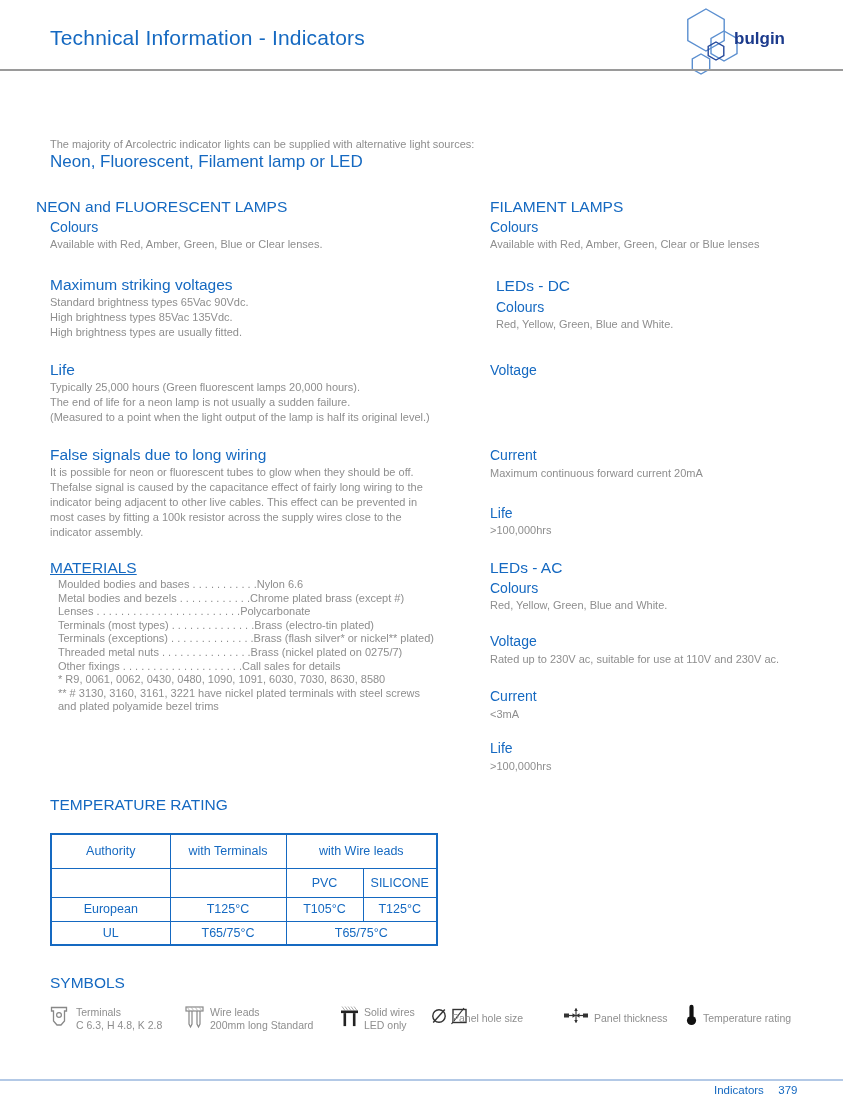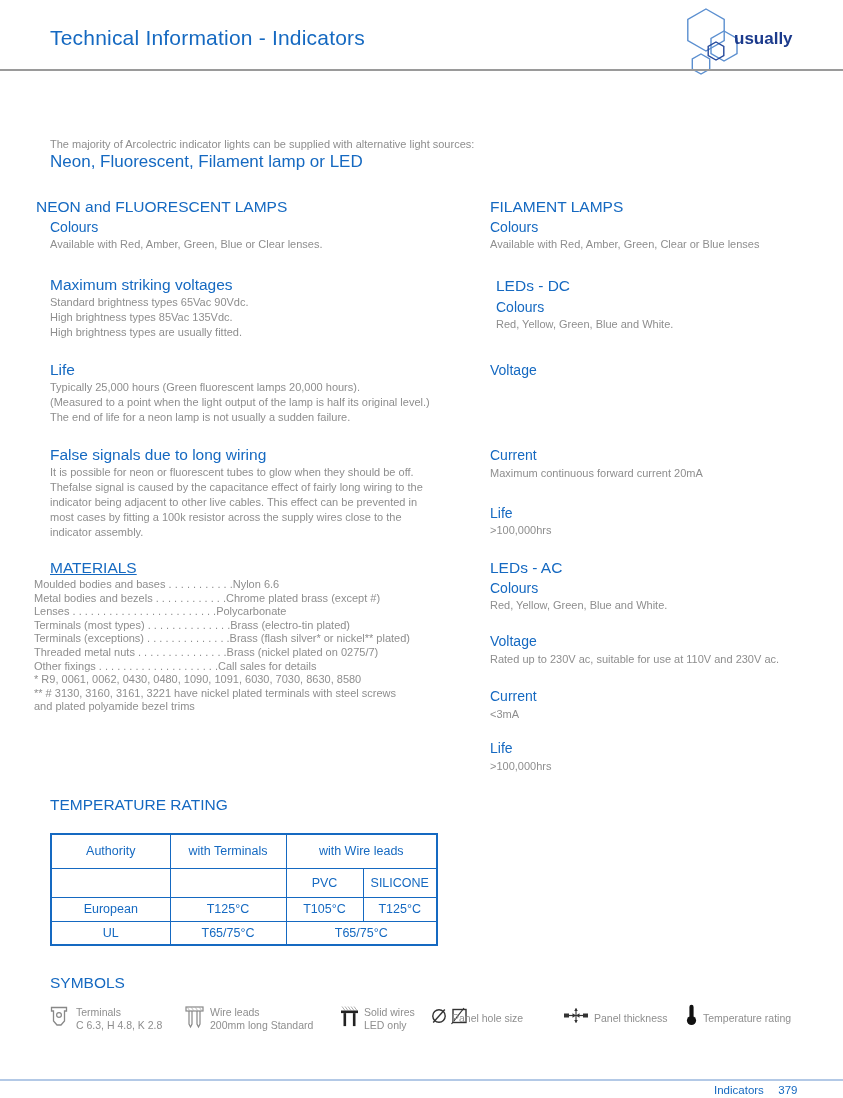--- a/index.html
+++ b/index.html
@@ -49,56 +49,56 @@
   <div class="abs" style="left:676px; top:4px; width:110px; height:75px;">
     <span class="icon">
       <svg width="110" height="75" viewBox="0 0 110 75" fill="none">
         <polygon points="30,5 48.2,15.5 48.2,36.5 30,47 11.8,36.5 11.8,15.5" stroke="#5b8fd0" stroke-width="1.4"></polygon>
         <polygon points="48,27 61,34.5 61,49.5 48,57 35,49.5 35,34.5" stroke="#5b8fd0" stroke-width="1.4"></polygon>
         <polygon points="40,38 47.8,42.5 47.8,51.5 40,56 32.2,51.5 32.2,42.5" stroke="#24489b" stroke-width="1.4"></polygon>
         <polygon points="25,50 33.7,55 33.7,65 25,70 16.3,65 16.3,55" stroke="#5b8fd0" stroke-width="1.4"></polygon>
       </svg>
     </span>
   </div>
-  <div class="abs logo-text" style="left:734px; top:29px;">usually</div>
+  <div class="abs logo-text" style="left:734px; top:29px;">bulgin</div>
 
   <div class="header-rule"></div>
 
   <div class="abs lead-text" style="left:50px; top:138px;">The majority of Arcolectric indicator lights can be supplied with alternative light sources:</div>
   <div class="abs headline" style="left:50px; top:152px;">Neon, Fluorescent, Filament lamp or LED</div>
 
   <div class="abs sec-title" style="left:36px; top:198px;">NEON and FLUORESCENT LAMPS</div>
   <div class="abs sub-title" style="left:50px; top:219px;">Colours</div>
   <div class="abs body-text" style="left:50px; top:237px;">Available with Red, Amber, Green, Blue or Clear lenses.</div>
 
   <div class="abs sec-title" style="left:50px; top:276px;">Maximum striking voltages</div>
   <div class="abs body-text" style="left:50px; top:295px;">
     <div>Standard brightness types 65Vac 90Vdc.</div>
     <div>High brightness types 85Vac 135Vdc.</div>
     <div>High brightness types are usually fitted.</div>
   </div>
 
   <div class="abs sec-title" style="left:50px; top:361px;">Life</div>
   <div class="abs body-text" style="left:50px; top:380px;">
     <div>Typically 25,000 hours (Green fluorescent lamps 20,000 hours).</div>
+    <div>The end of life for a neon lamp is not usually a sudden failure.</div>
     <div>(Measured to a point when the light output of the lamp is half its original level.)</div>
-    <div>The end of life for a neon lamp is not usually a sudden failure.</div>
   </div>
 
   <div class="abs sec-title" style="left:50px; top:446px;">False signals due to long wiring</div>
   <div class="abs body-text" style="left:50px; top:465px;">
     <div>It is possible for neon or fluorescent tubes to glow when they should be off.</div>
     <div>Thefalse signal is caused by the capacitance effect of fairly long wiring to the</div>
     <div>indicator being adjacent to other live cables. This effect can be prevented in</div>
     <div>most cases by fitting a 100k resistor across the supply wires close to the</div>
     <div>indicator assembly.</div>
   </div>
 
   <div class="abs sec-title" style="left:50px; top:559px;text-decoration:underline;">MATERIALS</div>
-  <div class="abs mat-text" style="left:34px; top:578px;">
+  <div class="abs mat-text" style="left:58px; top:578px;">
     <div>Moulded bodies and bases . . . . . . . . . . .Nylon 6.6</div>
     <div>Metal bodies and bezels . . . . . . . . . . . .Chrome plated brass (except #)</div>
     <div>Lenses . . . . . . . . . . . . . . . . . . . . . . . .Polycarbonate</div>
     <div>Terminals (most types) . . . . . . . . . . . . . .Brass (electro-tin plated)</div>
     <div>Terminals (exceptions) . . . . . . . . . . . . . .Brass (flash silver* or nickel** plated)</div>
     <div>Threaded metal nuts . . . . . . . . . . . . . . .Brass (nickel plated on 0275/7)</div>
     <div>Other fixings . . . . . . . . . . . . . . . . . . . .Call sales for details</div>
     <div>* R9, 0061, 0062, 0430, 0480, 1090, 1091, 6030, 7030, 8630, 8580</div>
     <div>** # 3130, 3160, 3161, 3221 have nickel plated terminals with steel screws</div>
     <div>and plated polyamide bezel trims</div>

